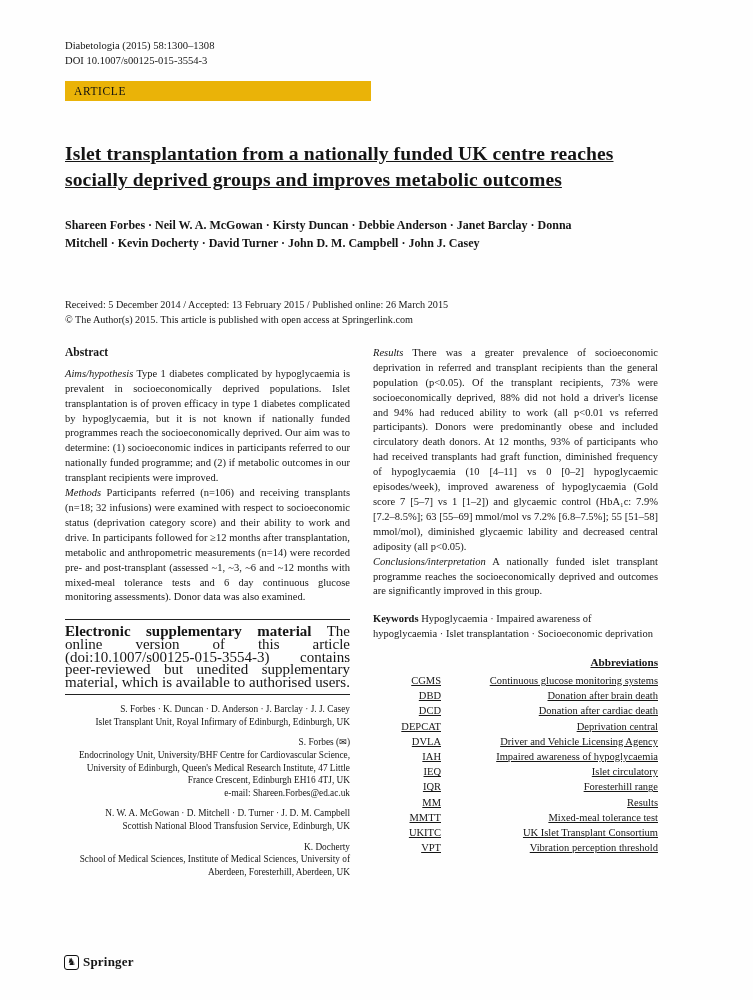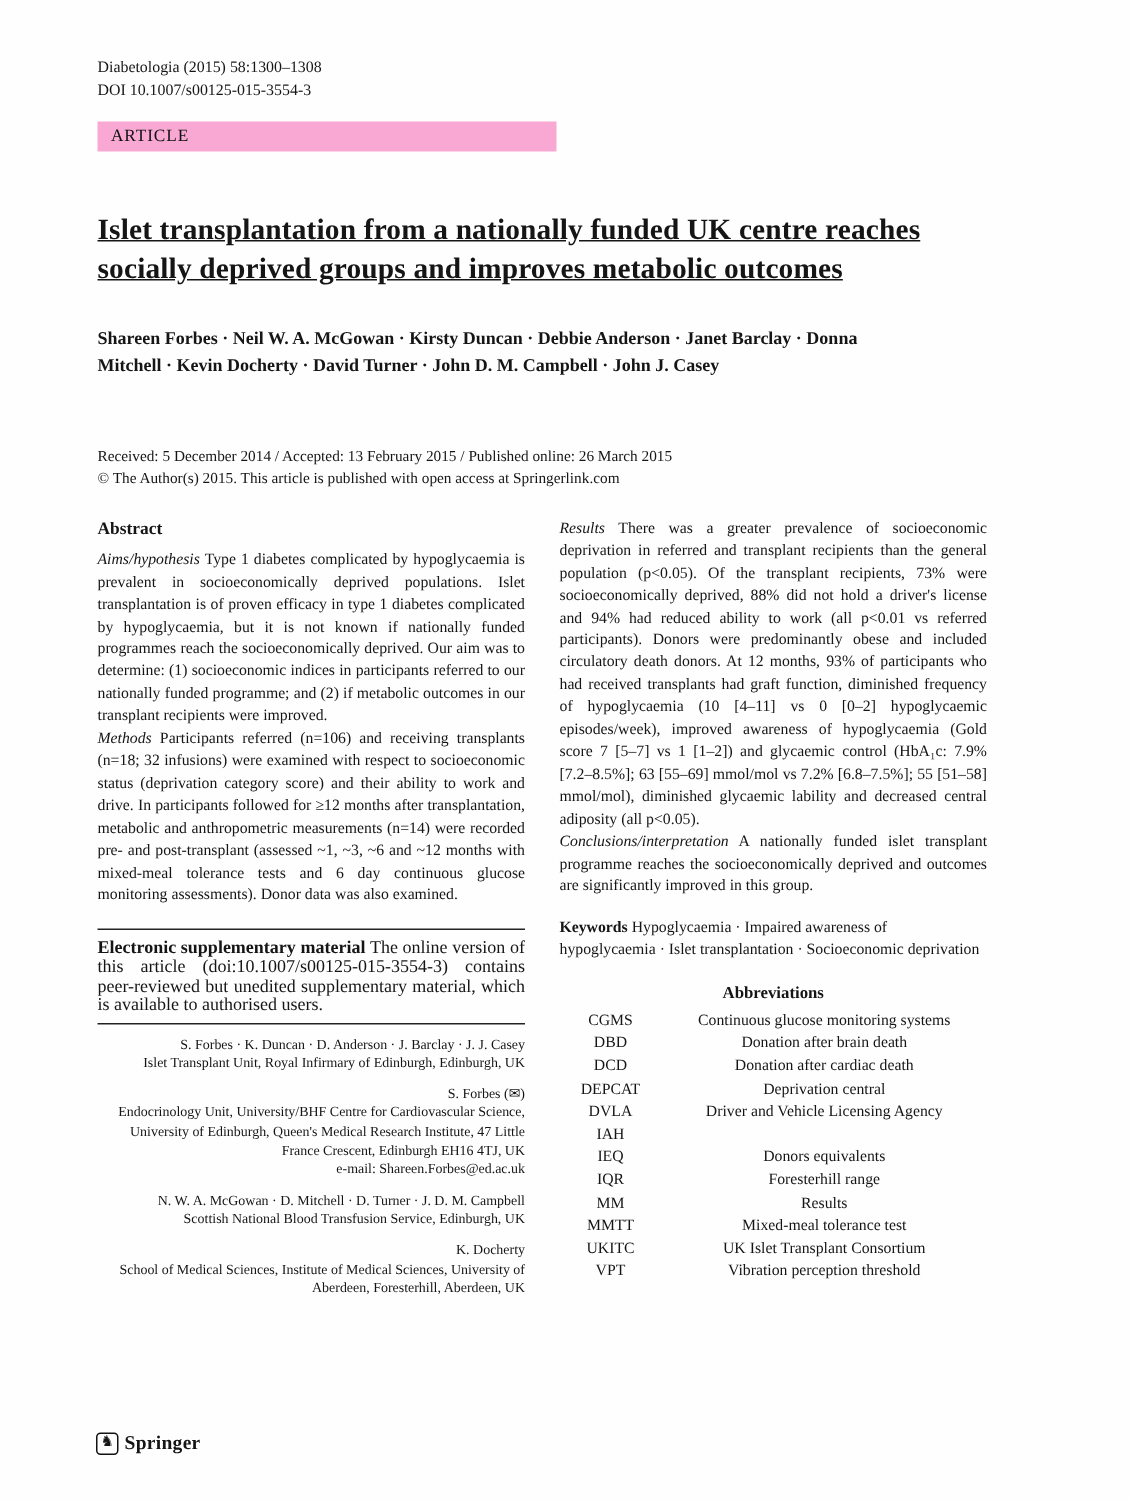--- a/index.html
+++ b/index.html
@@ -4,43 +4,43 @@
 <style>
   * { margin:0; padding:0; box-sizing:border-box; }
   html,body { background:#d9d9d9; }
   body { font-family:"Liberation Serif","DejaVu Serif",serif; color:#151515; }
   .page {
     width:753px; height:1000px; margin:0 auto; background:#fefefe;
     position:relative; padding:38px 95px 0 65px; overflow:hidden;
   }
   .header-line { font-size:10.6px; line-height:15px; }
   .article-banner {
-    margin-top:13px; width:306px; height:20px; background:#f9a8d4;
+    margin-top:13px; width:306px; height:20px; background:#eab308;
     font-size:11.5px; line-height:20px; padding-left:9px; letter-spacing:0.6px;
     color:#111;
   }
   .title { margin-top:40px; font-size:19.6px; font-weight:bold; line-height:1.32; letter-spacing:0.1px;text-decoration:underline; }
   .authors { margin-top:23px; font-size:12px; font-weight:bold; line-height:1.55; max-width:548px; }
   .dates { margin-top:44px; font-size:10.2px; line-height:15px; }
   .columns { margin-top:19px; display:flex; gap:23px; align-items:flex-start; }
   .col { width:302px; font-size:10.5px; line-height:14.9px; text-align:justify; }
   .col p { margin:0; }
   .section-heading { font-weight:bold; font-size:11.6px; margin-bottom:6px; text-align:left; }
   .lead { font-style:italic; }
   .bold { font-weight:bold; }
   .keywords-block { margin-top:13px; text-align:left; }
-  .abbrev-block { margin-top:13px; text-align:center; }
+  .abbrev-block { margin-top:13px; text-align:right;text-decoration:underline; }
   .abbrev-heading { font-weight:bold; font-size:11.2px; margin-bottom:3px; }
   .abbr-row { display:flex; line-height:15.2px; }
   .abbr-term { width:68px; flex:0 0 68px; }
   .abbr-def { flex:1; }
   .rule { border:none; border-top:1px solid #222; height:0; }
   .rule-top { margin-top:14px; }
   .rule-mid { margin-top:6px; }
-  .esm-block { margin-top:5px; font-size:12px; line-height:12.6px; text-align:justify; }
+  .esm-block { margin-top:5px; font-size:15px; line-height:12.6px; text-align:justify; }
   .affil { margin-top:8px; font-size:9.3px; line-height:12.6px; text-align:right; }
   .affil-email { margin-top:0; }
   .footer-logo {
     position:absolute; left:64px; bottom:30px;
     display:flex; align-items:center; gap:4px;
   }
   .knight-box {
     width:15px; height:15px; border:1.3px solid #111; border-radius:3px;
     display:flex; align-items:center; justify-content:center;
     font-size:10px; line-height:1; font-family:"DejaVu Sans",sans-serif;
@@ -144,24 +144,25 @@
         <div class="abbr-row">
           <span class="abbr-term">DEPCAT</span>
           <span class="abbr-def">Deprivation central</span>
         </div>
         <div class="abbr-row">
           <span class="abbr-term">DVLA</span>
           <span class="abbr-def">Driver and Vehicle Licensing Agency</span>
         </div>
         <div class="abbr-row">
           <span class="abbr-term">IAH</span>
+          <span class="abbr-def">Impaired awareness of hypoglycaemia</span>
         </div>
         <div class="abbr-row">
           <span class="abbr-term">IEQ</span>
-          <span class="abbr-def">Donors equivalents</span>
+          <span class="abbr-def">Islet circulatory</span>
         </div>
         <div class="abbr-row">
           <span class="abbr-term">IQR</span>
           <span class="abbr-def">Foresterhill range</span>
         </div>
         <div class="abbr-row">
           <span class="abbr-term">MM</span>
           <span class="abbr-def">Results</span>
         </div>
         <div class="abbr-row">

